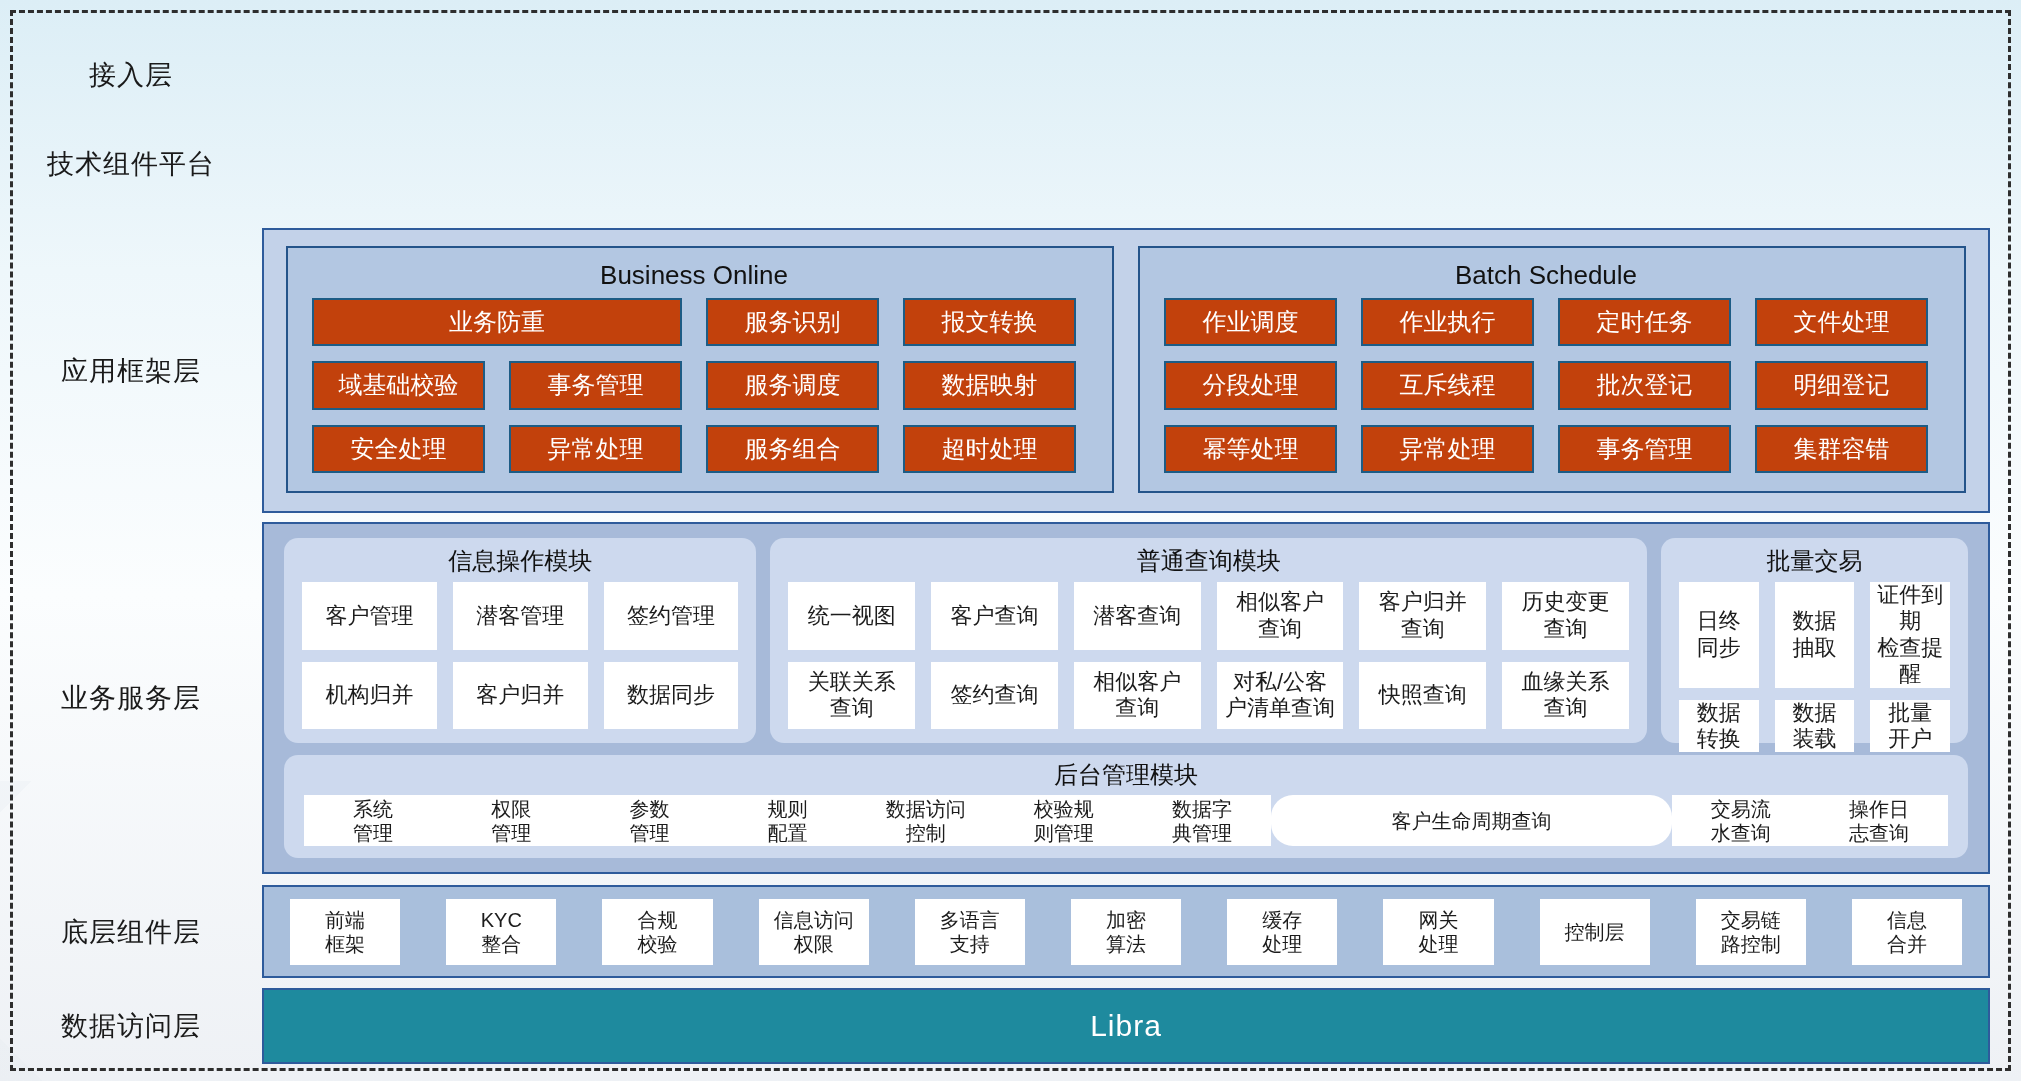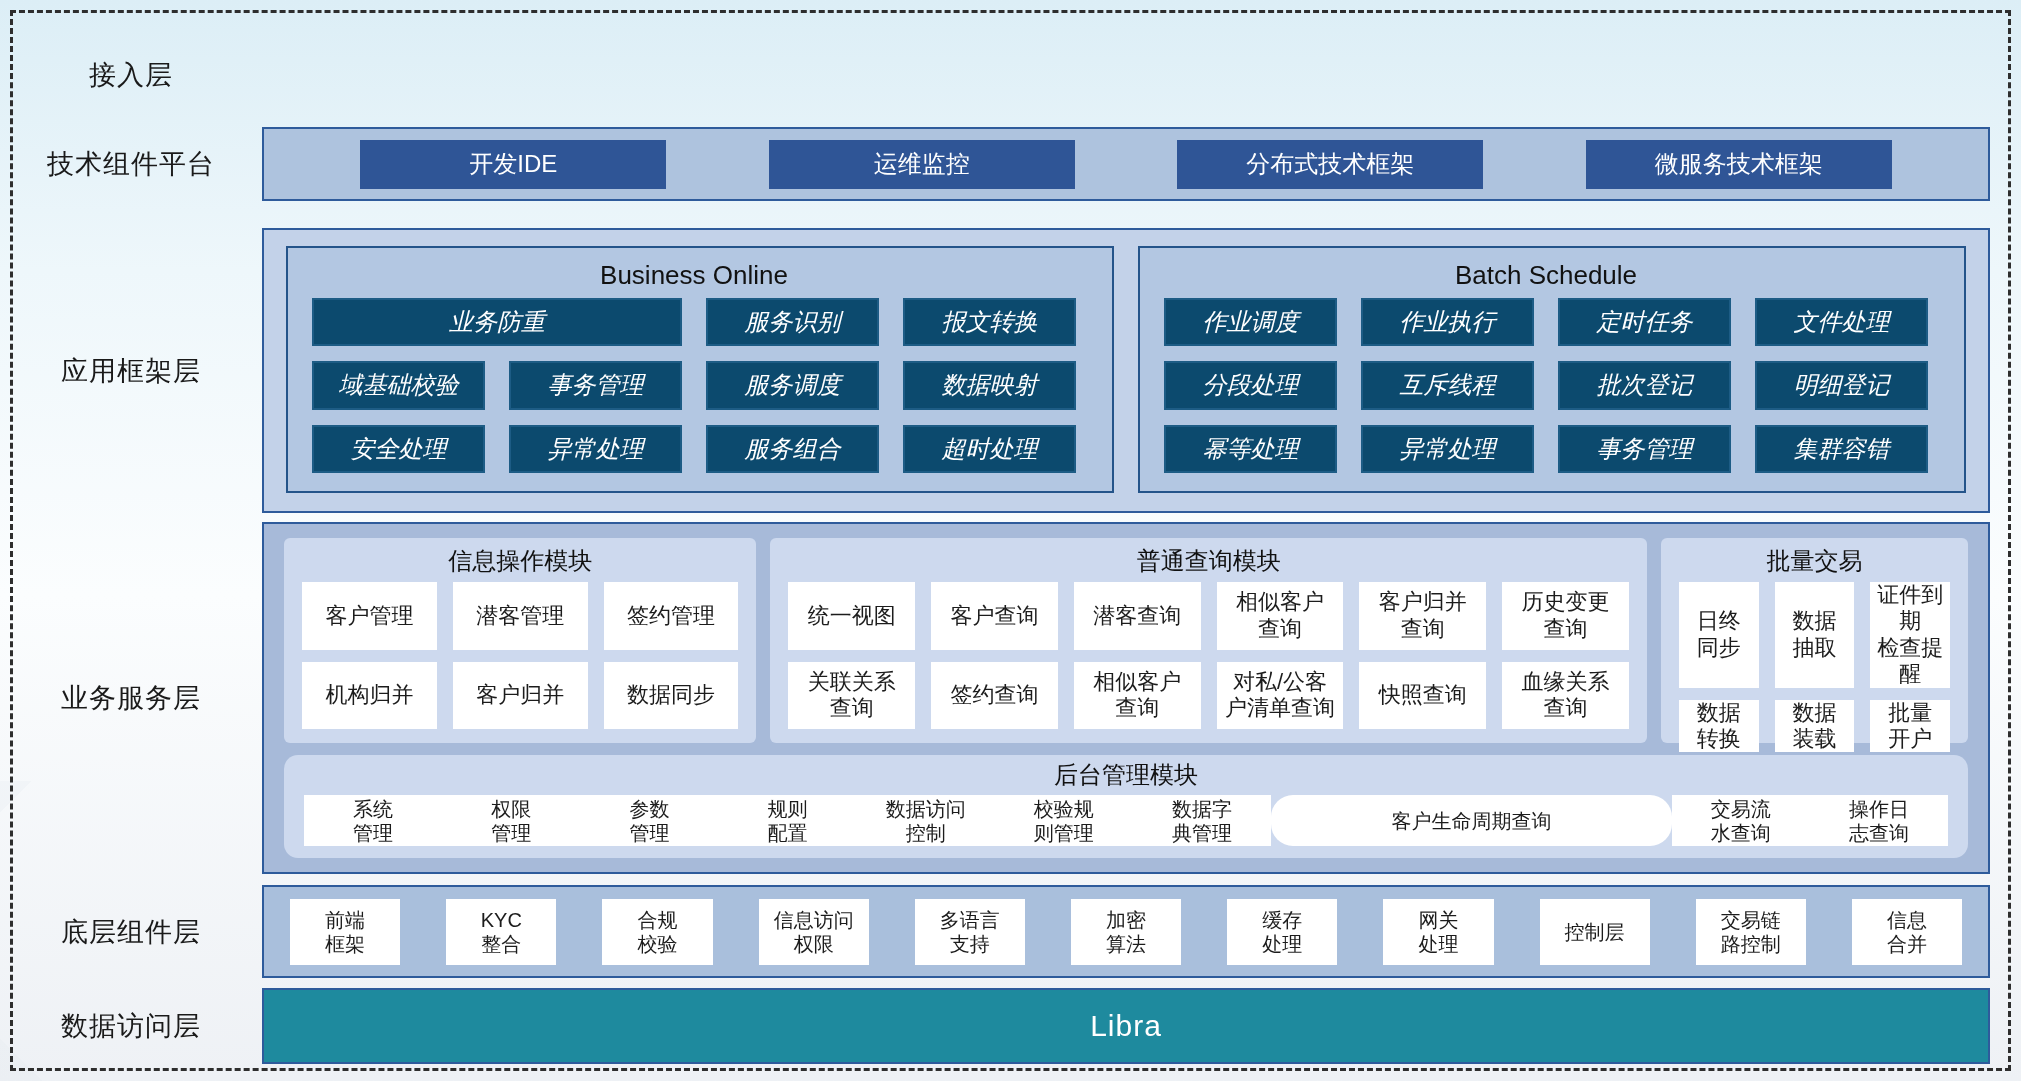--- a/index.html
+++ b/index.html
@@ -50,32 +50,32 @@
     height: 100%; background: #c3d2e9; border: 2px solid #2e5b9b;
     display: flex; gap: 24px; padding: 16px 22px 18px 22px;
   }
   .panel {
     flex: 1; background: #b3c7e2; border: 2px solid #24548a;
     padding: 4px 36px 18px 24px; display: flex; flex-direction: column;
   }
   .panel-title { text-align: center; font-size: 26px; color: #111; height: 46px; line-height: 46px; }
   .panel-grid { flex: 1; display: grid; grid-template-columns: repeat(4, 1fr); gap: 15px 24px; }
   .steel-box {
-    background: #0c4a6e; border: 2px solid #1d5c85; color: #fff;
-    display: flex; align-items: center; justify-content: center; font-size: 24px; font-style: italic;
+    background: #c2410c; border: 2px solid #1d5c85; color: #fff;
+    display: flex; align-items: center; justify-content: center; font-size: 24px;
   }
   .span2 { grid-column: span 2; }
 
   .service-outer {
     height: 100%; background: #a7bad9; border: 2px solid #2e5b9b;
     padding: 14px 20px; display: flex; flex-direction: column; gap: 12px;
   }
   .service-top { height: 205px; display: flex; gap: 14px; }
   .module {
-    background: #cdd9ee; border-radius: 6px;
+    background: #cdd9ee; border-radius: 14px;
     padding: 2px 18px 14px 18px; display: flex; flex-direction: column;
   }
   .module-info  { flex: 470; }
   .module-query { flex: 905; }
   .module-batch { flex: 292; }
   .module-title { text-align: center; font-size: 24px; color: #111; height: 42px; line-height: 42px; }
   .module-grid { flex: 1; display: grid; gap: 12px 16px; }
   .grid3 { grid-template-columns: repeat(3, 1fr); }
   .grid6 { grid-template-columns: repeat(6, 1fr); }
   .white-box {
@@ -115,28 +115,20 @@
 <div class="frame"></div>
 
 <div class="layout">
 
   <div class="row" id="row-access">
     <div class="row-label">接入层</div>
   </div>
 
   <div class="row" id="row-tech">
     <div class="row-label">技术组件平台</div>
-    <div class="row-content">
-      <div class="tech-row">
-        <div class="navy-box">开发IDE</div>
-        <div class="navy-box">运维监控</div>
-        <div class="navy-box">分布式技术框架</div>
-        <div class="navy-box">微服务技术框架</div>
-      </div>
-    </div>
   </div>
 
   <div class="row" id="row-framework">
     <div class="row-label">应用框架层</div>
     <div class="row-content">
       <div class="framework-outer">
 
         <div class="panel">
           <div class="panel-title">Business Online</div>
           <div class="panel-grid">

